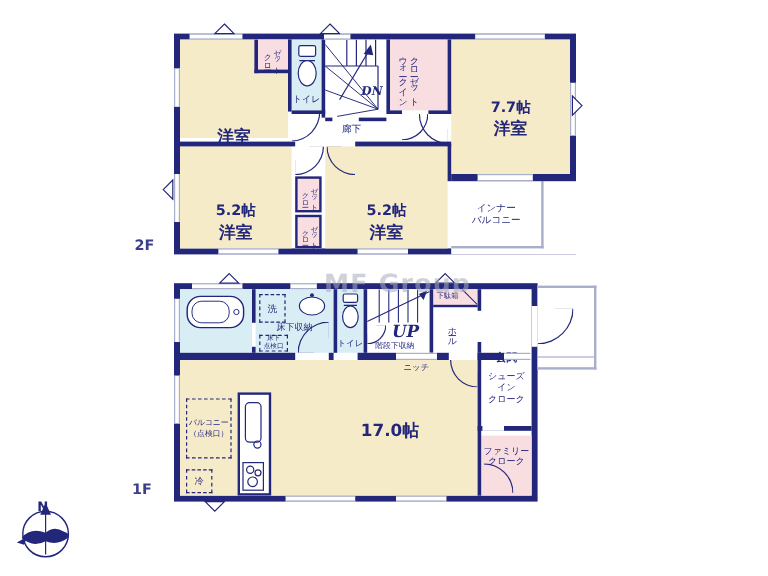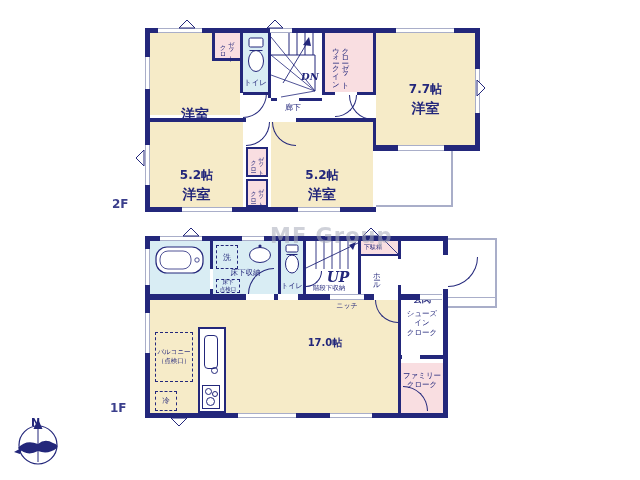--- a/index.html
+++ b/index.html
@@ -81,20 +81,22 @@
 ゼット</div>
     </div>
     <div class="room pink" style="left:96px;top:146px;width:22px;height:28px;border:2px solid var(--c-wall);">
       <div class="lbl vtext" style="left:2px;top:1px;width:16px;height:24px;font-size:6px;">クロー
 ゼット</div>
     </div>
     <div class="room cream" style="left:121px;top:89px;width:102px;height:85px;"></div>
 
     <div style="position:absolute;left:226px;top:118px;width:104px;height:61px;background:#fff;"></div>
     <div class="thinbox" style="left:226px;top:118px;width:77px;height:56px;border-top:none;border-left:none;"></div>
+    <div class="lbl" style="left:226px;top:136px;width:75px;font-size:8px;">インナー
+バルコニー</div>
 
     <div class="wall" style="left:90px;top:0;width:3px;height:60px;"></div>
     <div class="wall" style="left:118px;top:0;width:3px;height:65px;"></div>
     <div class="wall" style="left:172px;top:0;width:3px;height:62px;"></div>
     <div class="wall" style="left:223px;top:0;width:3px;height:62px;"></div>
     <div class="wall" style="left:223px;top:87px;width:3px;height:31px;"></div>
     <div class="wall" style="left:93px;top:59px;width:28px;height:3px;"></div>
     <div class="wall" style="left:175px;top:59px;width:10px;height:3px;"></div>
     <div class="wall" style="left:207px;top:59px;width:19px;height:3px;"></div>
     <div class="wall" style="left:121px;top:65px;width:6px;height:3px;"></div>
@@ -203,21 +205,21 @@
     <div class="lbl vtext" style="left:222px;top:17px;width:14px;height:36px;font-size:7.5px;">ホール</div>
     <div class="lbl b" style="left:251px;top:18px;width:42px;font-size:9px;">玄関</div>
     <div class="lbl" style="left:251px;top:68px;width:42px;font-size:7.5px;">シューズ
 イン
 クローク</div>
     <div class="room pink" style="left:251px;top:122px;width:42px;height:50px;"></div>
     <div class="lbl" style="left:251px;top:130px;width:42px;font-size:7.5px;">ファミリー
 クローク</div>
 
     <div class="room cream" style="left:0;top:59px;width:248px;height:113px;"></div>
-    <div class="lbl" style="left:110px;top:96px;width:130px;font-size:10px;font-weight:bold;">17.0帖</div>
+    <div class="lbl" style="left:110px;top:110px;width:130px;font-size:14px;font-weight:bold;">17.0帖</div>
 
     <div class="kitchen" style="left:48px;top:86px;width:28px;height:86px;">
       <div class="sink"></div>
       <div class="stove">
         <div class="dot" style="left:2px;top:2px;width:5px;height:5px;"></div>
         <div class="dot" style="left:9px;top:5px;width:4px;height:4px;"></div>
         <div class="dot" style="left:3px;top:11px;width:7px;height:7px;"></div>
       </div>
     </div>
     <div class="dashed" style="left:5px;top:91px;width:38px;height:50px;font-size:6.5px;">バルコニー

